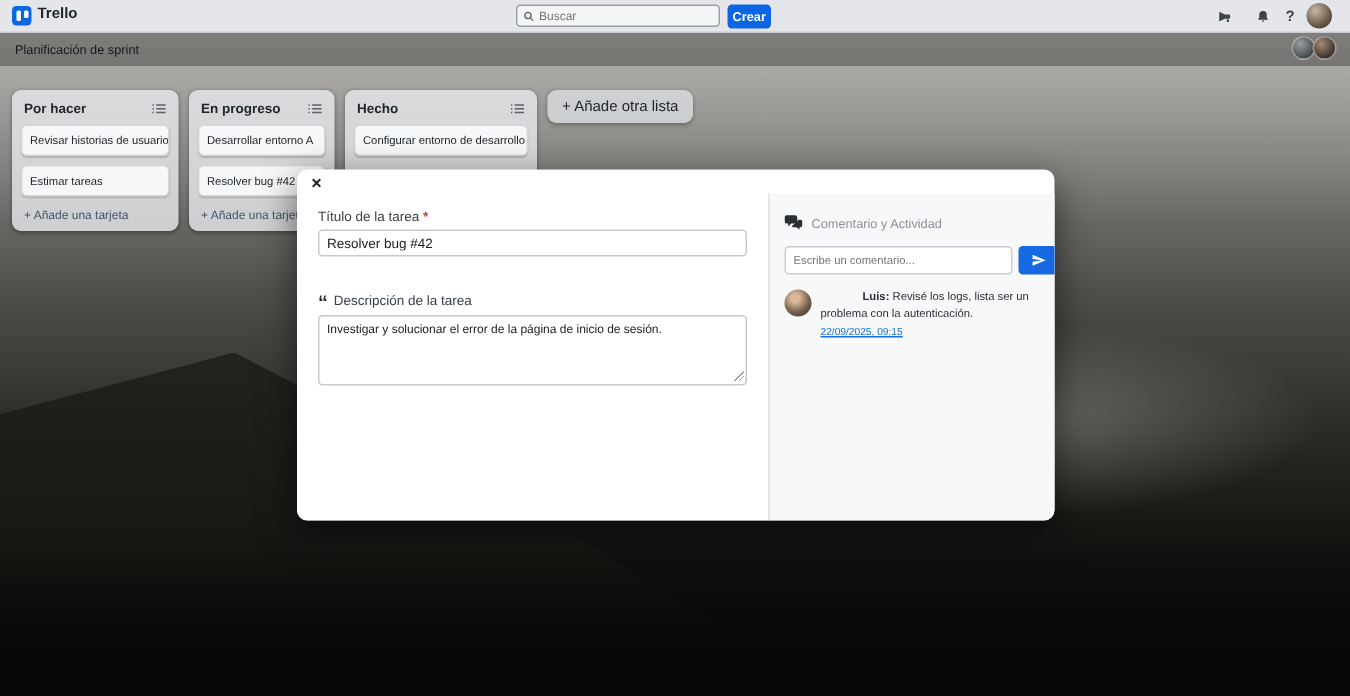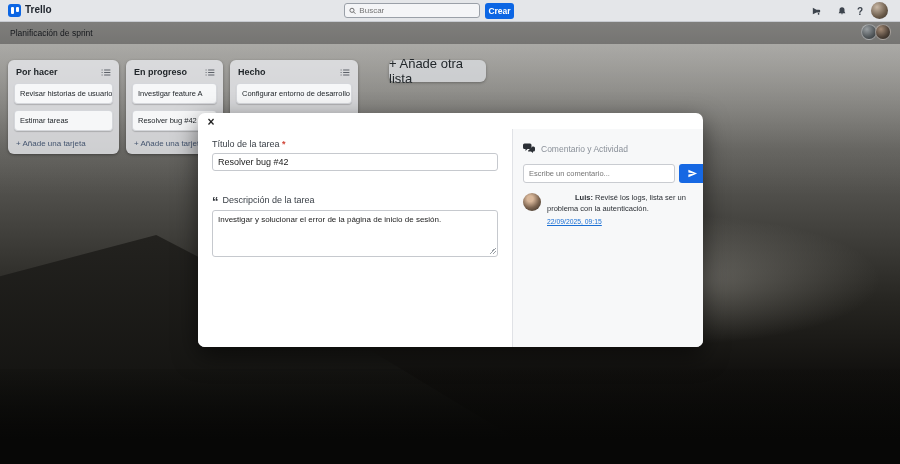--- a/index.html
+++ b/index.html
@@ -38,21 +38,21 @@
   .bh-avatar.a2{left:875px;background:radial-gradient(circle at 35% 30%,#c9a98e,#55463a 60%,#26201b);}
 
   
   .lists{position:absolute;top:60px;left:8px;display:flex;gap:7px;align-items:flex-start;z-index:4;}
   .list{background:rgba(229,231,234,0.82);border-radius:6px;padding:7px 6px 5px;box-shadow:0 1px 3px rgba(0,0,0,0.35);}
   .list-0{width:111px;}.list-1{width:97px;}.list-2{width:128px;}
   .list-header{display:flex;justify-content:space-between;align-items:center;margin-bottom:6px;padding:0 2px;}
   .list-name{font-size:9px;font-weight:bold;color:#22272b;}
   .card{background:rgba(249,250,251,0.92);border:1px solid rgba(185,188,194,0.55);border-radius:4px;padding:5px 5px;font-size:7.5px;color:#22272b;margin-bottom:6px;box-shadow:0 1px 1px rgba(0,0,0,0.18);white-space:nowrap;overflow:hidden;cursor:pointer;}
   .add-card{font-size:8px;color:#44546f;padding:2px 2px 1px;cursor:pointer;}
-  .add-list{background:rgba(222,224,228,0.75);border-radius:6px;width:97px;height:22px;display:flex;align-items:center;justify-content:center;font-size:13px;color:#22272b;cursor:pointer;box-shadow:0 1px 3px rgba(0,0,0,0.3);margin-left:24px;}
+  .add-list{background:rgba(222,224,228,0.75);border-radius:6px;width:97px;height:22px;display:flex;align-items:center;justify-content:center;font-size:10px;color:#22272b;cursor:pointer;box-shadow:0 1px 3px rgba(0,0,0,0.3);}
 
   
   .modal{position:absolute;left:198px;top:113px;width:505px;height:234px;background:#fff;border-radius:7px;box-shadow:0 8px 24px rgba(0,0,0,0.55);z-index:30;display:flex;flex-direction:column;overflow:hidden;}
   .modal-topbar{height:16px;flex:0 0 16px;position:relative;}
   .modal-close{position:absolute;left:6px;top:2px;width:14px;height:14px;border:none;background:transparent;font-size:12px;font-weight:bold;color:#222;line-height:12px;cursor:pointer;font-family:"Liberation Sans",sans-serif;}
   .modal-body{flex:1;display:flex;min-height:0;}
   .pane-left{flex:1;padding:6px 14px 10px;background:#fff;}
   .field-label{font-size:9px;color:#3b4148;margin-top:4px;}
   .req{color:#d04437;font-weight:bold;}
   .title-input{display:block;width:286px;height:18px;margin-top:4px;border:1px solid #c6c9ce;border-radius:3px;padding:0 5px;font-size:9px;color:#222;font-family:"Liberation Sans",sans-serif;background:#fff;outline:none;}
@@ -145,21 +145,21 @@
           <g stroke="#5c6168" stroke-width="1.6">
             <line x1="5" y1="3" x2="15" y2="3"></line>
             <line x1="5" y1="7" x2="15" y2="7"></line>
             <line x1="5" y1="11" x2="15" y2="11"></line>
             <line x1="1" y1="3" x2="2.5" y2="3"></line>
             <line x1="1" y1="7" x2="2.5" y2="7"></line>
             <line x1="1" y1="11" x2="2.5" y2="11"></line>
           </g>
         </svg>
     </div>
-    <div class="card">Investigar feature A</div>
+    <div class="card">Desarrollar entorno A</div>
     <div class="card">Resolver bug #42</div>
     <div class="add-card">+ Añade una tarjeta</div>
   </div>
 
   <div class="list list-2">
     <div class="list-header">
       <span class="list-name">Hecho</span>
       <svg width="10" height="9" viewBox="0 0 16 14">
           <g stroke="#5c6168" stroke-width="1.6">
             <line x1="5" y1="3" x2="15" y2="3"></line>

